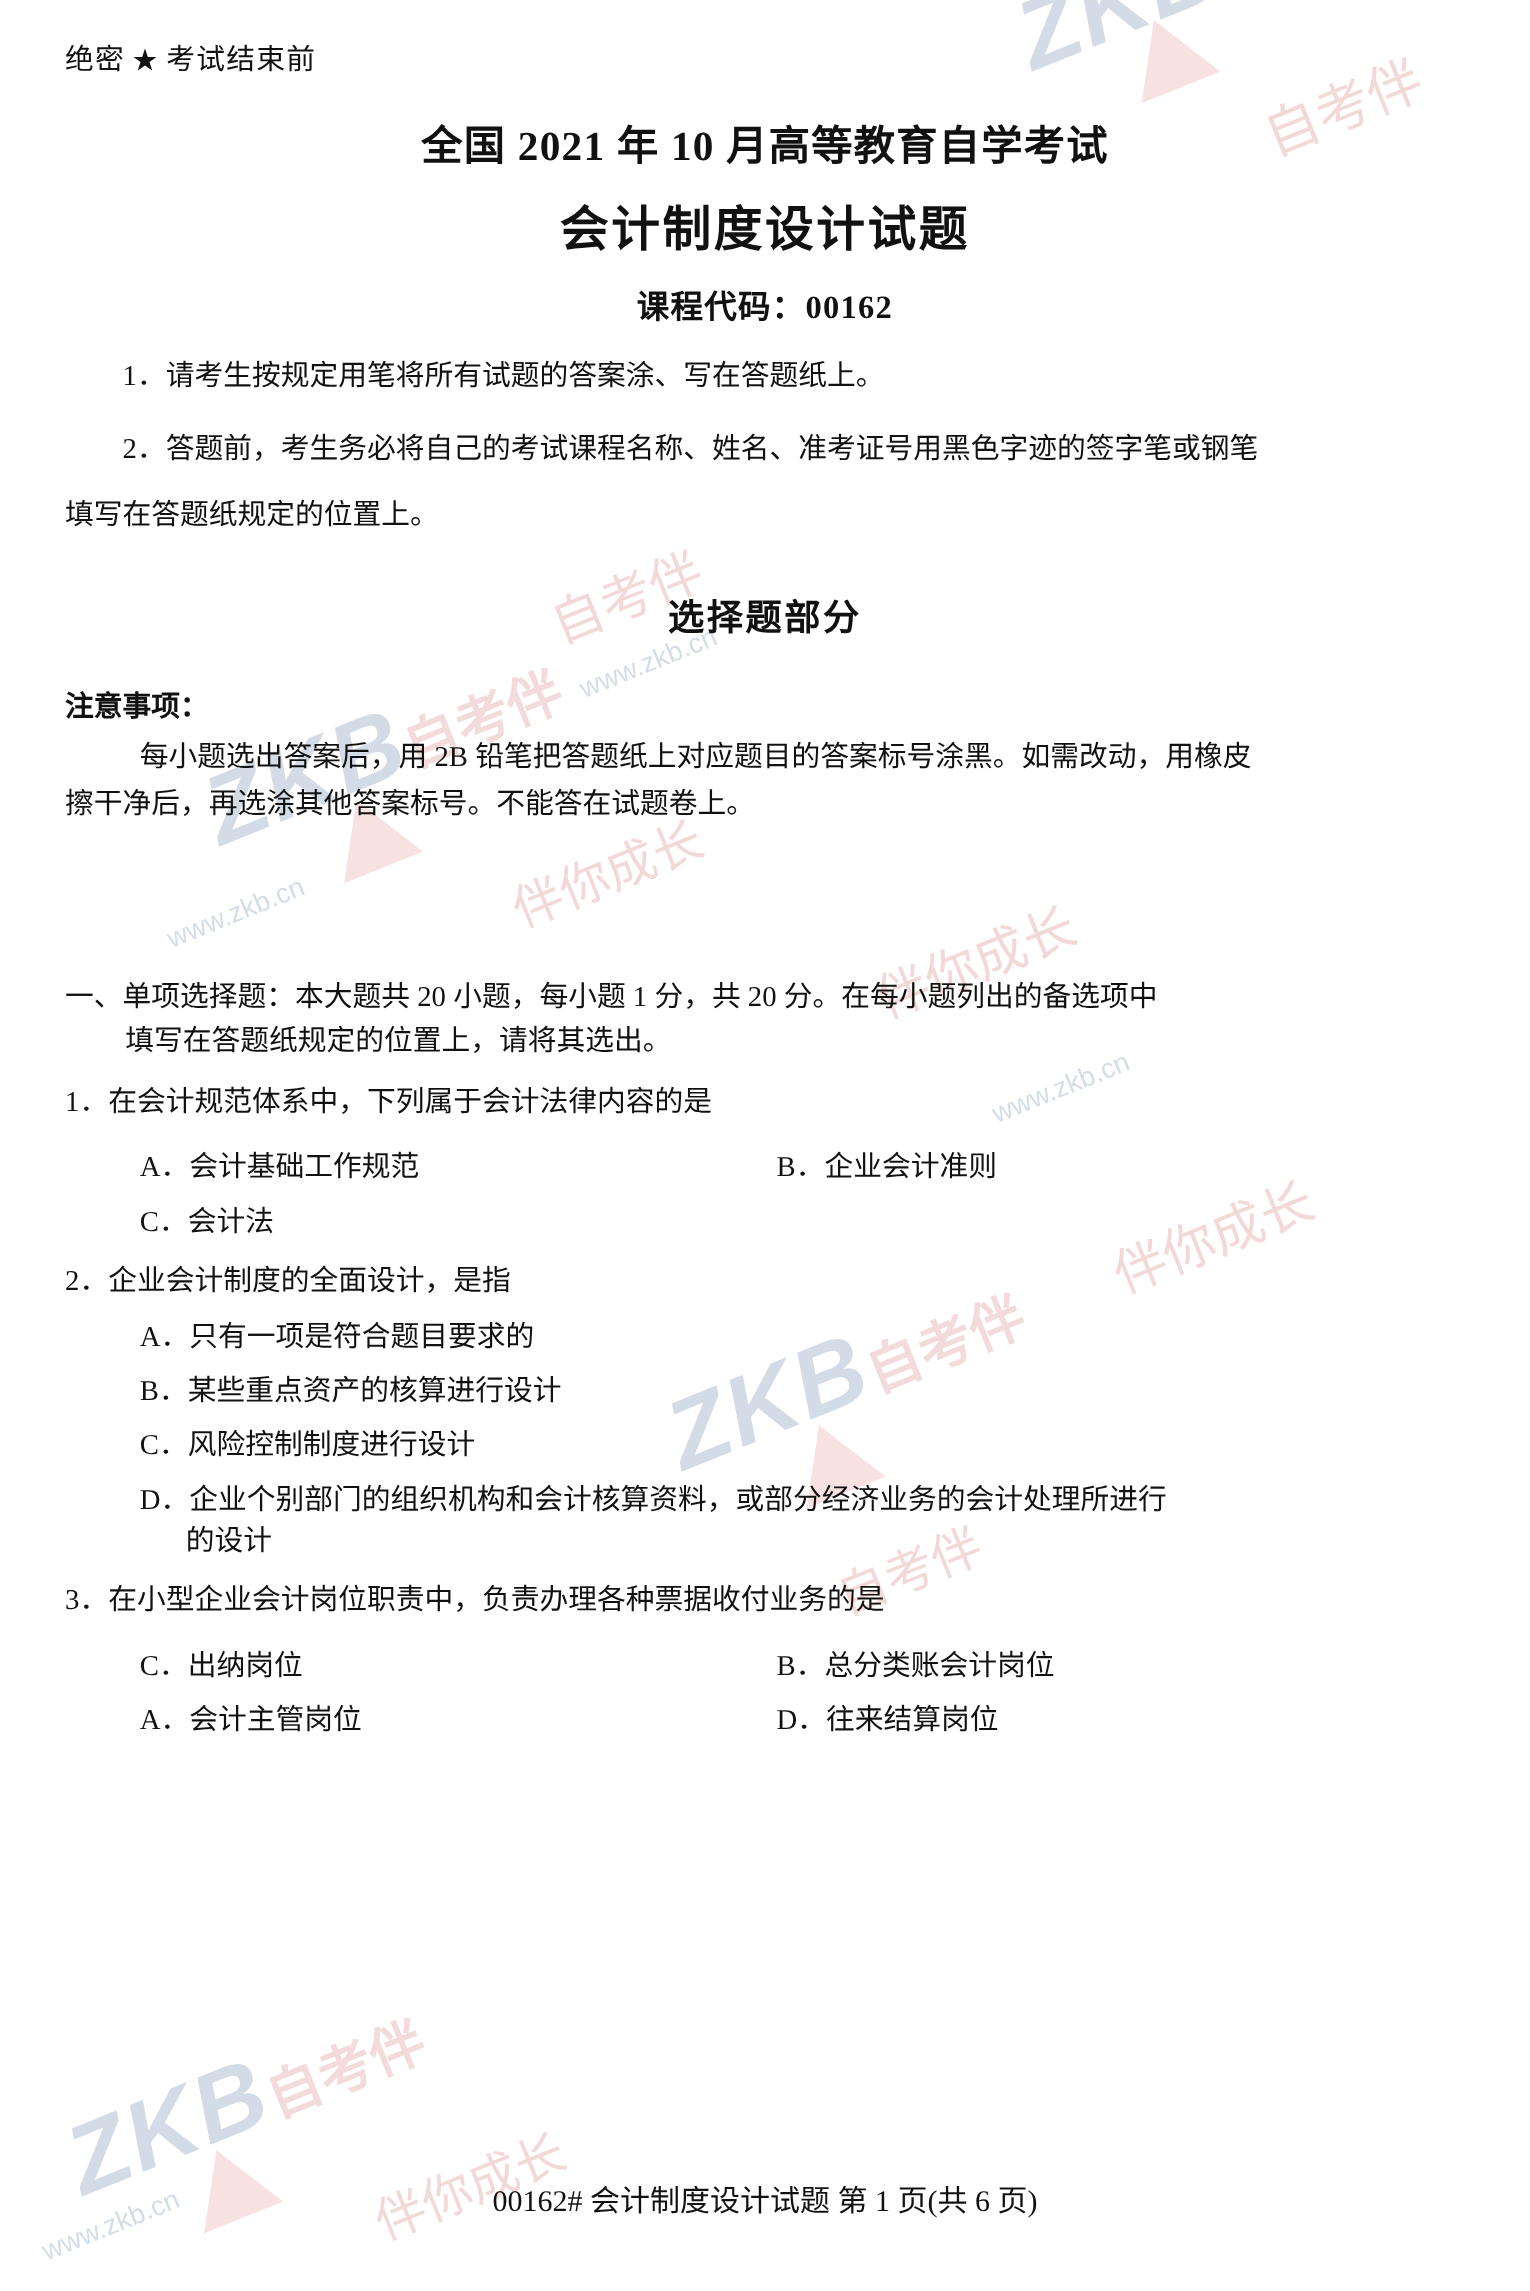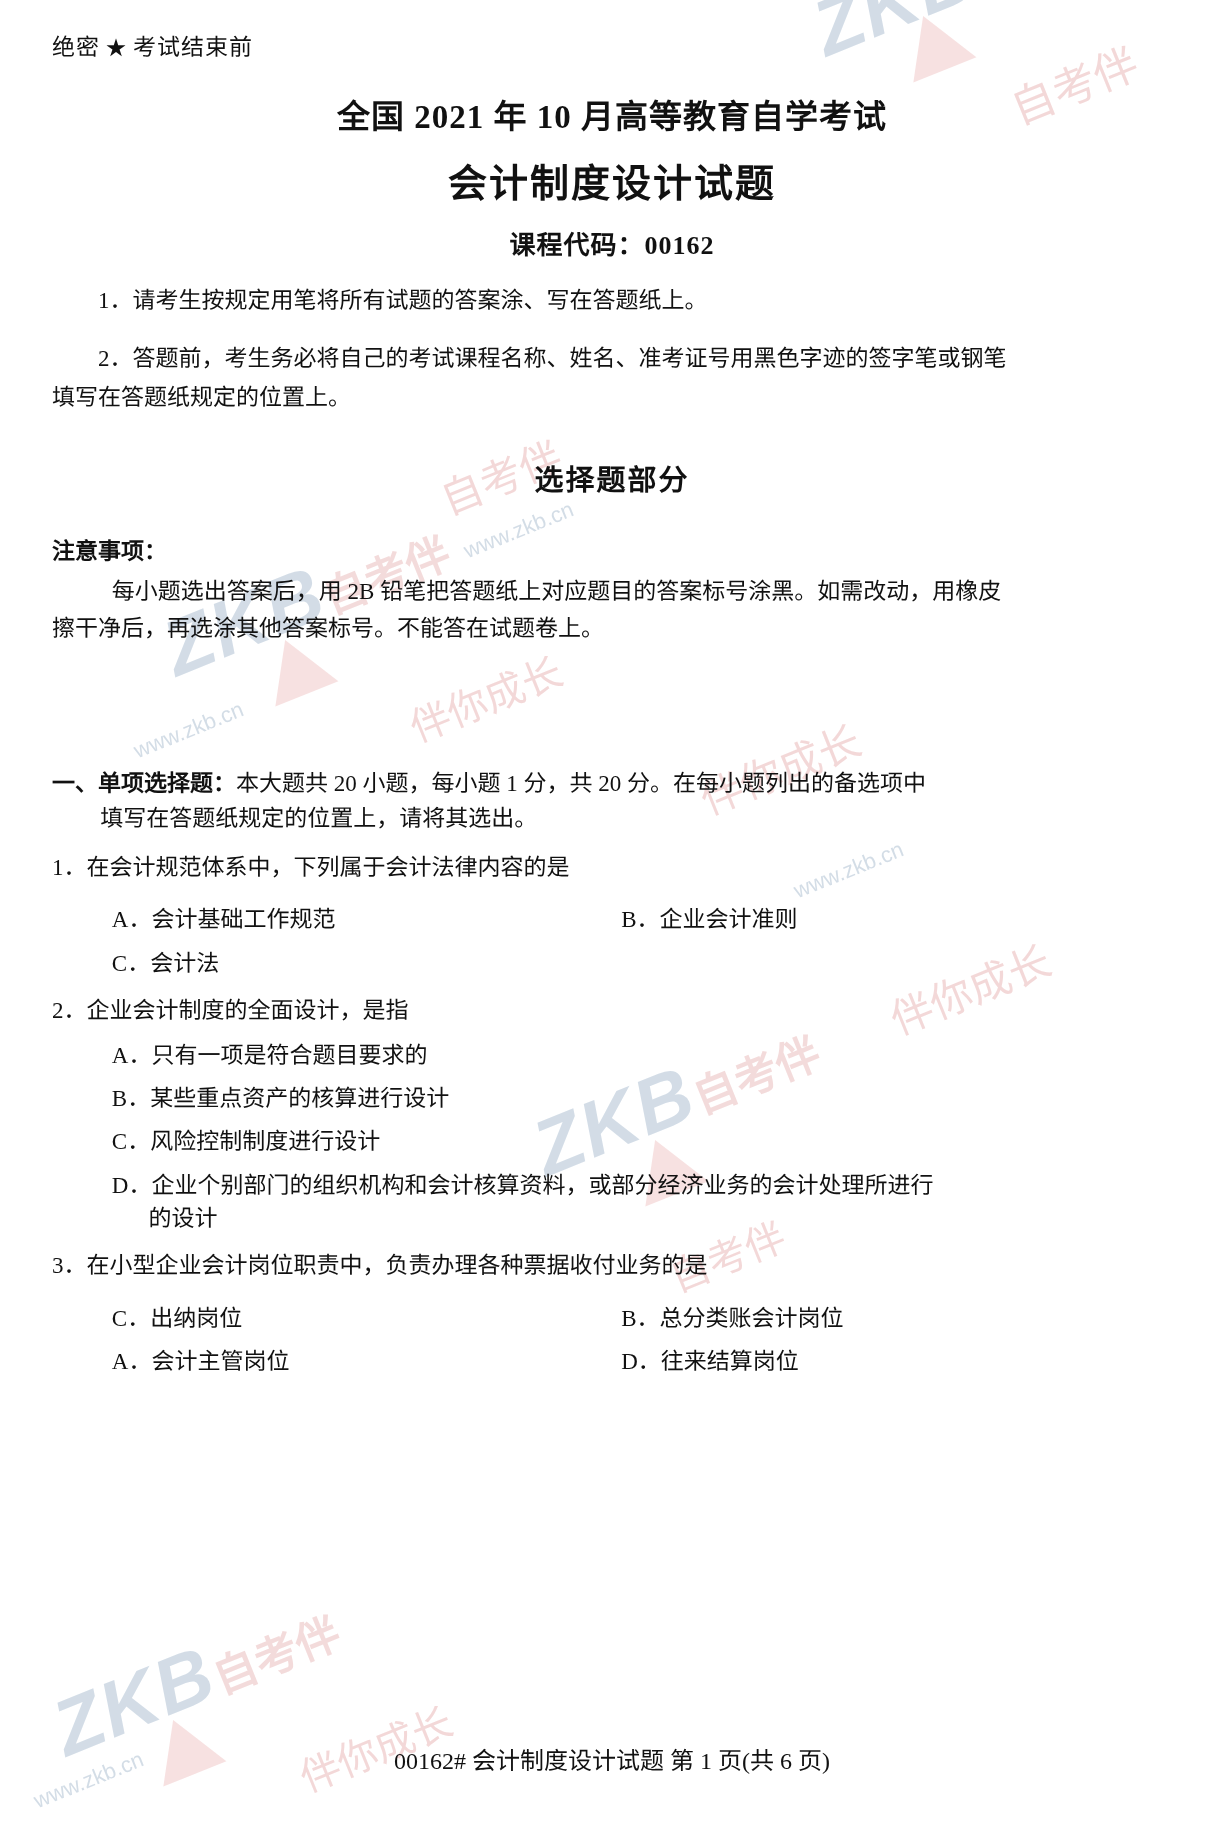--- a/index.html
+++ b/index.html
@@ -106,21 +106,21 @@
     margin-top: 16px;
     letter-spacing: 1px;
   }
 
   .instr {
     font-size: 23px;
     line-height: 1.58;
     margin-top: 22px;
     text-indent: 2em;
   }
-  .instr.cont { text-indent: 0; margin-top: 2px; }
+  .instr.cont { text-indent: 0; margin-top: 16px; }
 
   .section-title {
     text-align: center;
     font-size: 29px;
     font-weight: 700;
     margin-top: 40px;
     letter-spacing: 2px;
   }
 
   .notice-label {
@@ -134,21 +134,21 @@
     margin-top: 8px;
     text-indent: 2.6em;
   }
   .notice-body.cont { text-indent: 0; margin-top: 0; }
 
   .bigq {
     margin-top: 118px;
     font-size: 23px;
     line-height: 1.55;
   }
-  .bigq .lead { font-weight: 700; }
+  .bigq .lead { font-weight: 400; }
   .bigq .l2 { display: block; margin-left: 2.1em; }
 
   .q {
     font-size: 23px;
     margin-top: 14px;
     line-height: 1.5;
   }
   .opts-2col {
     display: flex;
     margin-top: 8px;

